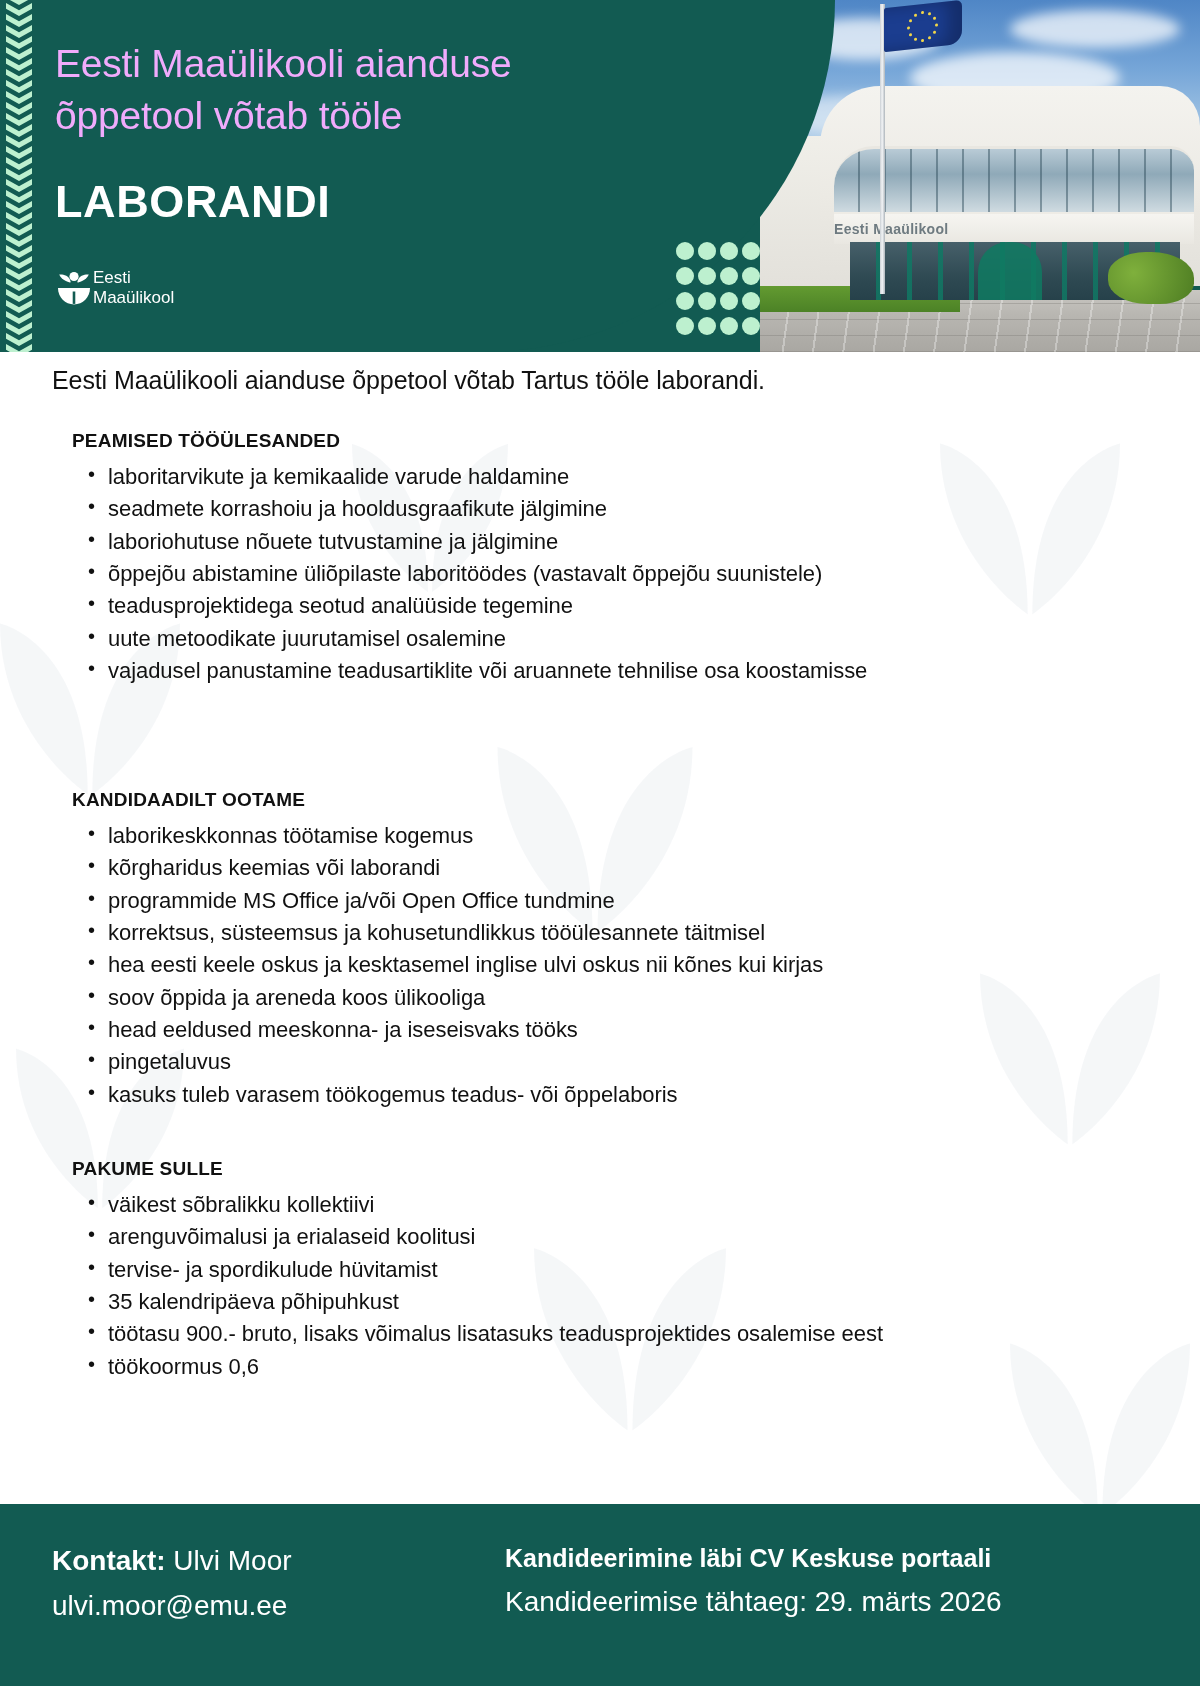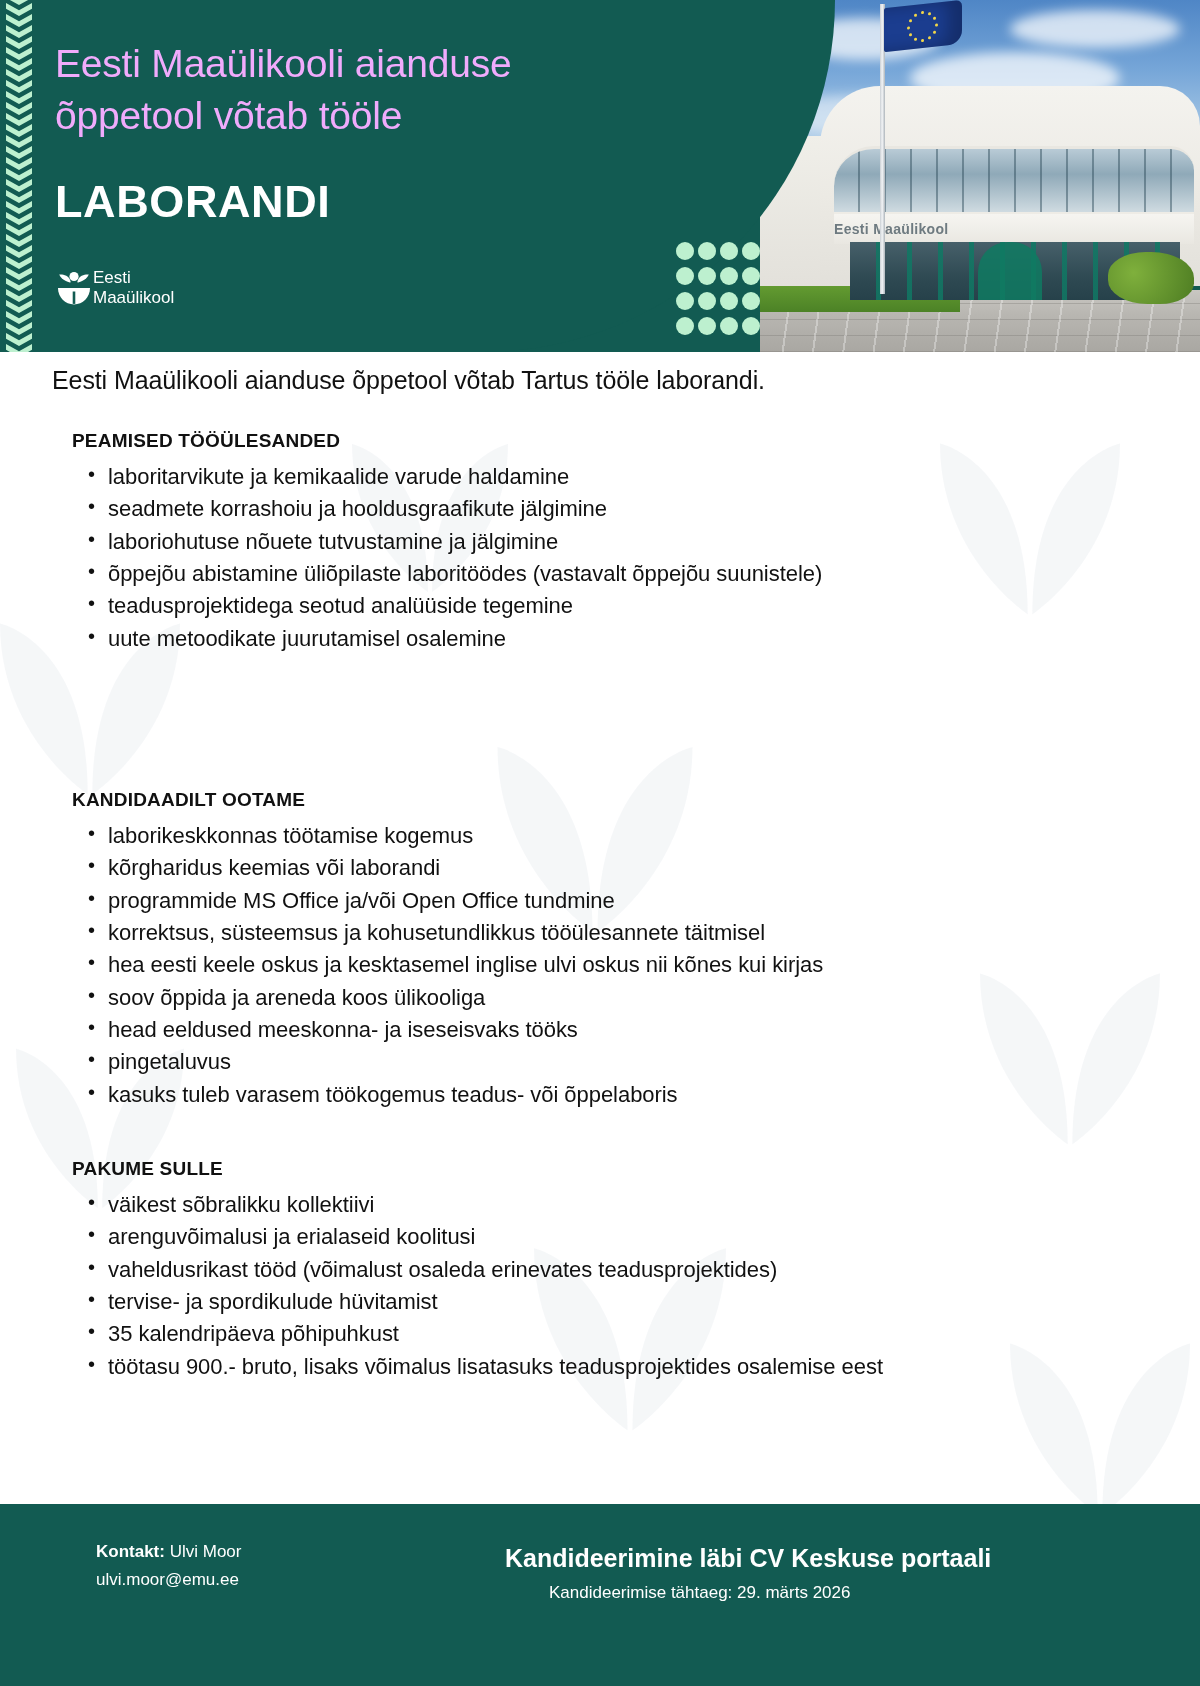--- a/index.html
+++ b/index.html
@@ -247,21 +247,21 @@
 
   
   .footer {
     position:absolute; left:0; top:1504px;
     width:1200px; height:182px;
     background:#125b52;
     color:#ffffff;
   }
   .foot-left { position:absolute; left:52px; top:34px; }
   .foot-right { position:absolute; left:505px; top:34px; }
-  .foot-line { font-size:17px; line-height:1.62; white-space:nowrap;margin-left:44px; }
+  .foot-line { font-size:28px; line-height:1.62; white-space:nowrap; }
   .foot-line b { font-weight:bold; }
   .foot-strong { font-size:25px; font-weight:bold; line-height:1.62; white-space:nowrap; }
 </style>
 </head>
 <body>
 
 <div class="poster">
 
   <div class="header">
 
@@ -421,20 +421,21 @@
 
     <div class="section" style="top:78px">
       <div class="sec-title">PEAMISED TÖÖÜLESANDED</div>
       <ul class="bullets">
           <li>laboritarvikute ja kemikaalide varude haldamine</li>
           <li>seadmete korrashoiu ja hooldusgraafikute jälgimine</li>
           <li>laboriohutuse nõuete tutvustamine ja jälgimine</li>
           <li>õppejõu abistamine üliõpilaste laboritöödes (vastavalt õppejõu suunistele)</li>
           <li>teadusprojektidega seotud analüüside tegemine</li>
           <li>uute metoodikate juurutamisel osalemine</li>
+          <li>vajadusel panustamine teadusartiklite või aruannete tehnilise osa koostamisse</li>
         </ul>
     </div>
 
     <div class="section" style="top:437px">
       <div class="sec-title">KANDIDAADILT OOTAME</div>
       <ul class="bullets">
           <li>laborikeskkonnas töötamise kogemus</li>
           <li>kõrgharidus keemias või laborandi</li>
           <li>programmide MS Office ja/või Open Office tundmine</li>
           <li>korrektsus, süsteemsus ja kohusetundlikkus tööülesannete täitmisel</li>
@@ -444,24 +445,24 @@
           <li>pingetaluvus</li>
           <li>kasuks tuleb varasem töökogemus teadus- või õppelaboris</li>
         </ul>
     </div>
 
     <div class="section" style="top:806px">
       <div class="sec-title">PAKUME SULLE</div>
       <ul class="bullets">
           <li>väikest sõbralikku kollektiivi</li>
           <li>arenguvõimalusi ja erialaseid koolitusi</li>
-          <li>vaheldusrikast tööd (võimalust osaleda erinevates teadusprojektides)</li>
           <li>tervise- ja spordikulude hüvitamist</li>
           <li>35 kalendripäeva põhipuhkust</li>
           <li>töötasu 900.- bruto, lisaks võimalus lisatasuks teadusprojektides osalemise eest</li>
+          <li>töökoormus 0,6</li>
         </ul>
     </div>
   </div>
 
   <div class="footer">
     <div class="foot-left">
       <div class="foot-line">
         <b>Kontakt:</b>
         <span>Ulvi Moor</span>
       </div>

